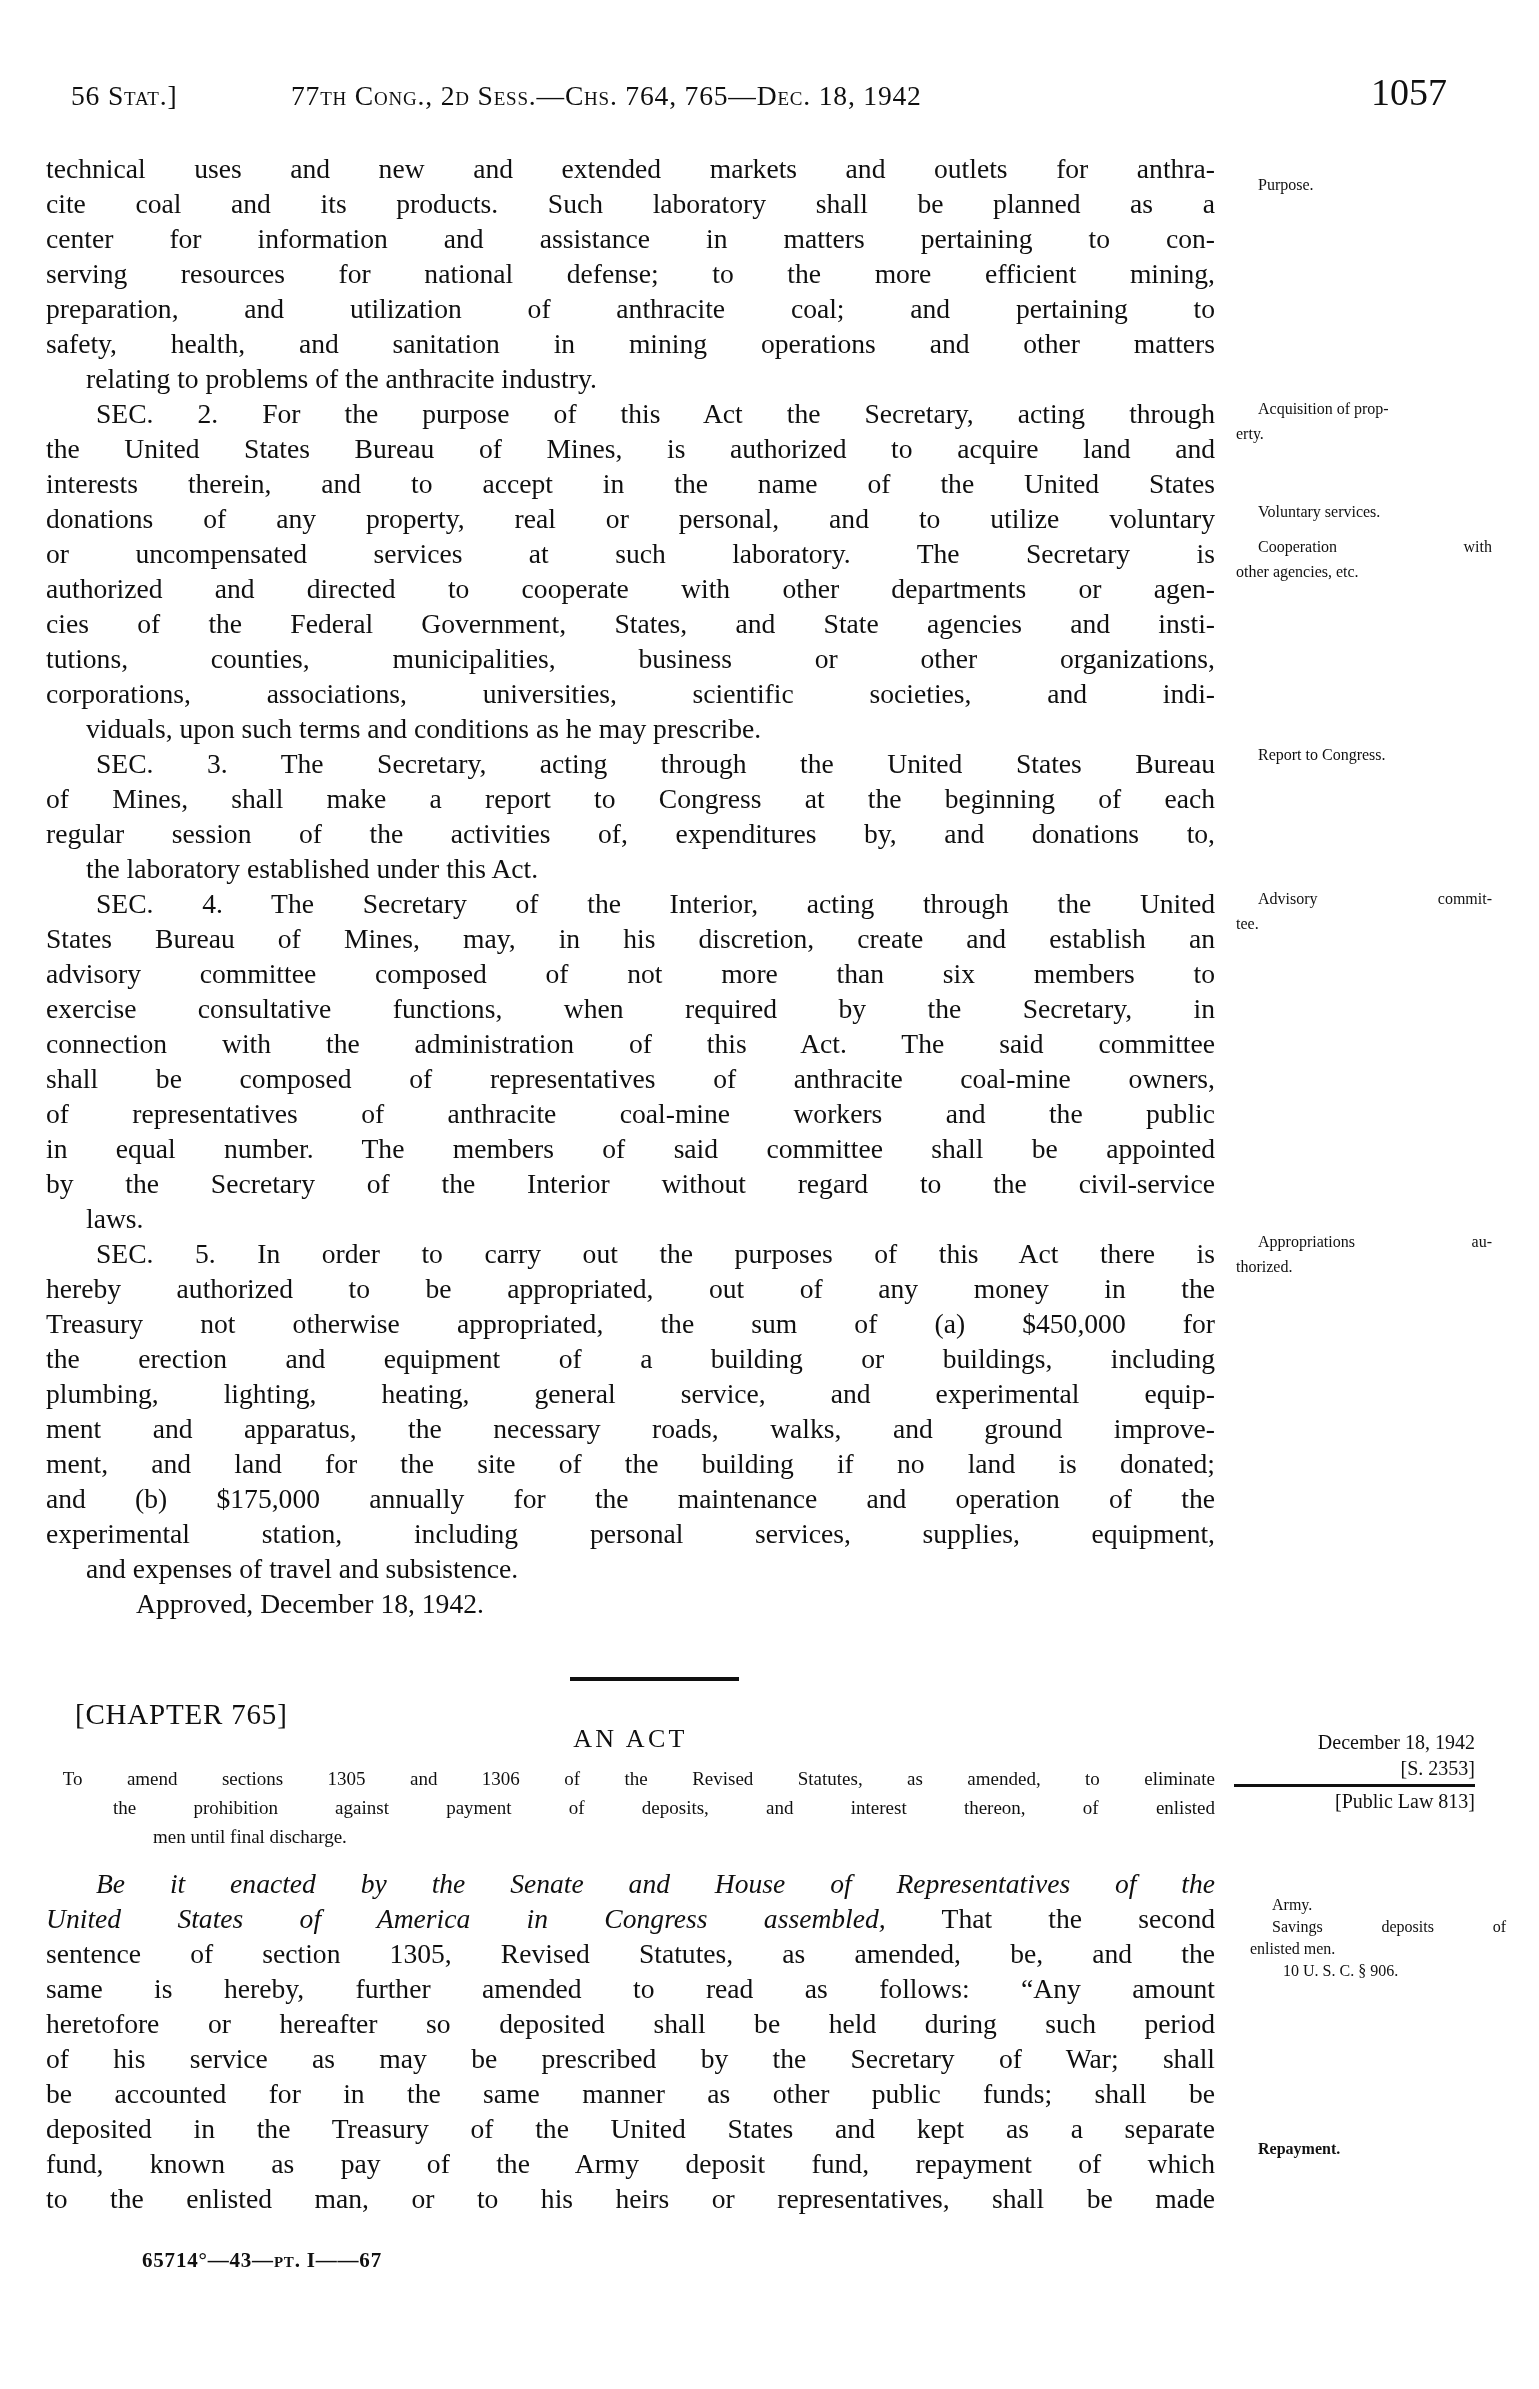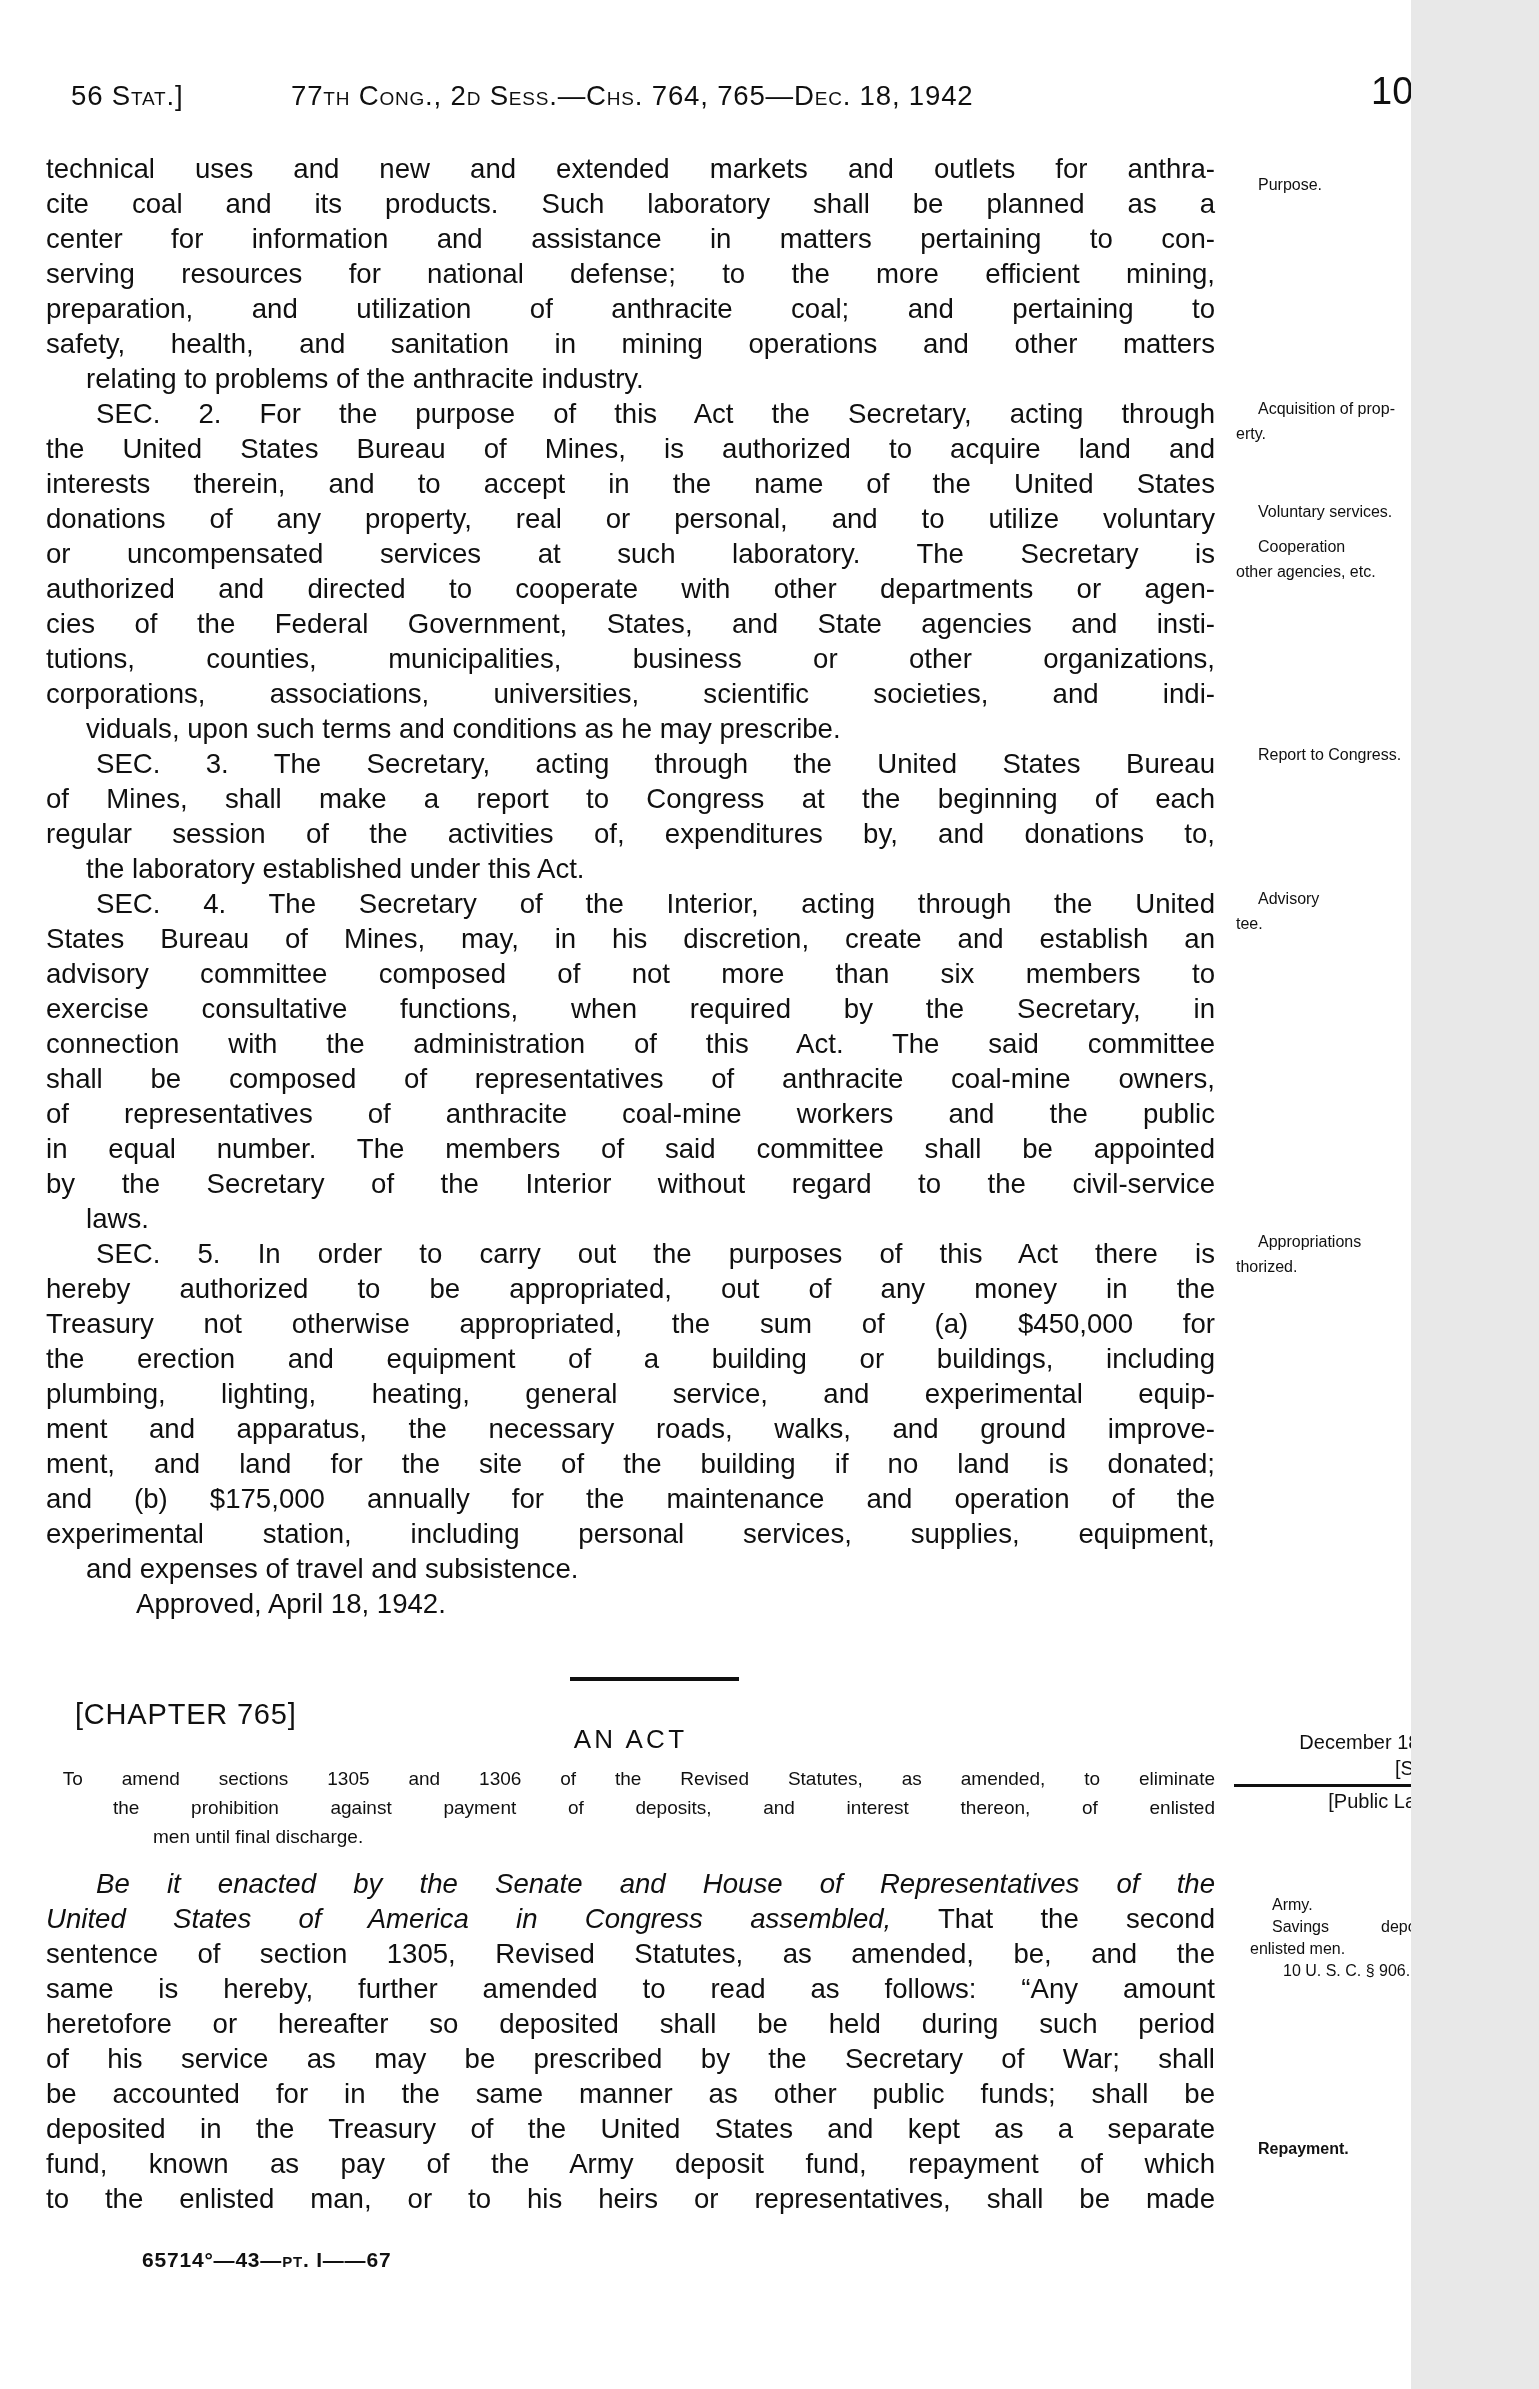--- a/index.html
+++ b/index.html
@@ -1,18 +1,18 @@
 <!DOCTYPE html>
 <html style="font-size:13.4px"><head>
 <meta charset="utf-8">
 <style>
   html,body{margin:0;padding:0;background:#e8e8e8;}
   .page{
-    position:relative;width:1411px;height:2389px;background:#ffffff;
-    font-family:Liberation Sans, sans-serif;color:#101010;overflow:hidden;
+    position:relative;width:1539px;height:2389px;background:#ffffff;
+    font-family:Liberation Serif, serif;color:#101010;overflow:hidden;
   }
   .it{font-style:italic;}
 
   
   .hdr-left{position:absolute;left:71px;top:80px;font-size:27.6px;font-variant:small-caps;letter-spacing:0.8px;}
   .hdr-center{position:absolute;left:291px;top:80px;font-size:27.6px;font-variant:small-caps;letter-spacing:0.8px;}
   .page-num{position:absolute;left:1371px;top:70px;font-size:38px;}
 
   
   .body-col{position:absolute;left:46px;top:151px;width:1169px;font-size:27.6px;line-height:35px;}
@@ -85,21 +85,21 @@
     <div class="ln ind">SEC. 5. In order to carry out the purposes of this Act there is</div>
     <div class="ln">hereby authorized to be appropriated, out of any money in the</div>
     <div class="ln">Treasury not otherwise appropriated, the sum of (a) $450,000 for</div>
     <div class="ln">the erection and equipment of a building or buildings, including</div>
     <div class="ln">plumbing, lighting, heating, general service, and experimental equip-</div>
     <div class="ln">ment and apparatus, the necessary roads, walks, and ground improve-</div>
     <div class="ln">ment, and land for the site of the building if no land is donated;</div>
     <div class="ln">and (b) $175,000 annually for the maintenance and operation of the</div>
     <div class="ln">experimental station, including personal services, supplies, equipment,</div>
     <div class="ln short">and expenses of travel and subsistence.</div>
-    <div class="ln ind short">Approved, April 18, 1942.</div>
+    <div class="ln ind short">Approved, December 18, 1942.</div>
   </div>
 
   <div class="mn" style="top:172px">
     <div class="fl">Purpose.</div>
   </div>
   <div class="mn" style="top:396px">
     <div class="fl">Acquisition of prop-</div>
     <div>erty.</div>
   </div>
   <div class="mn" style="top:499px">

